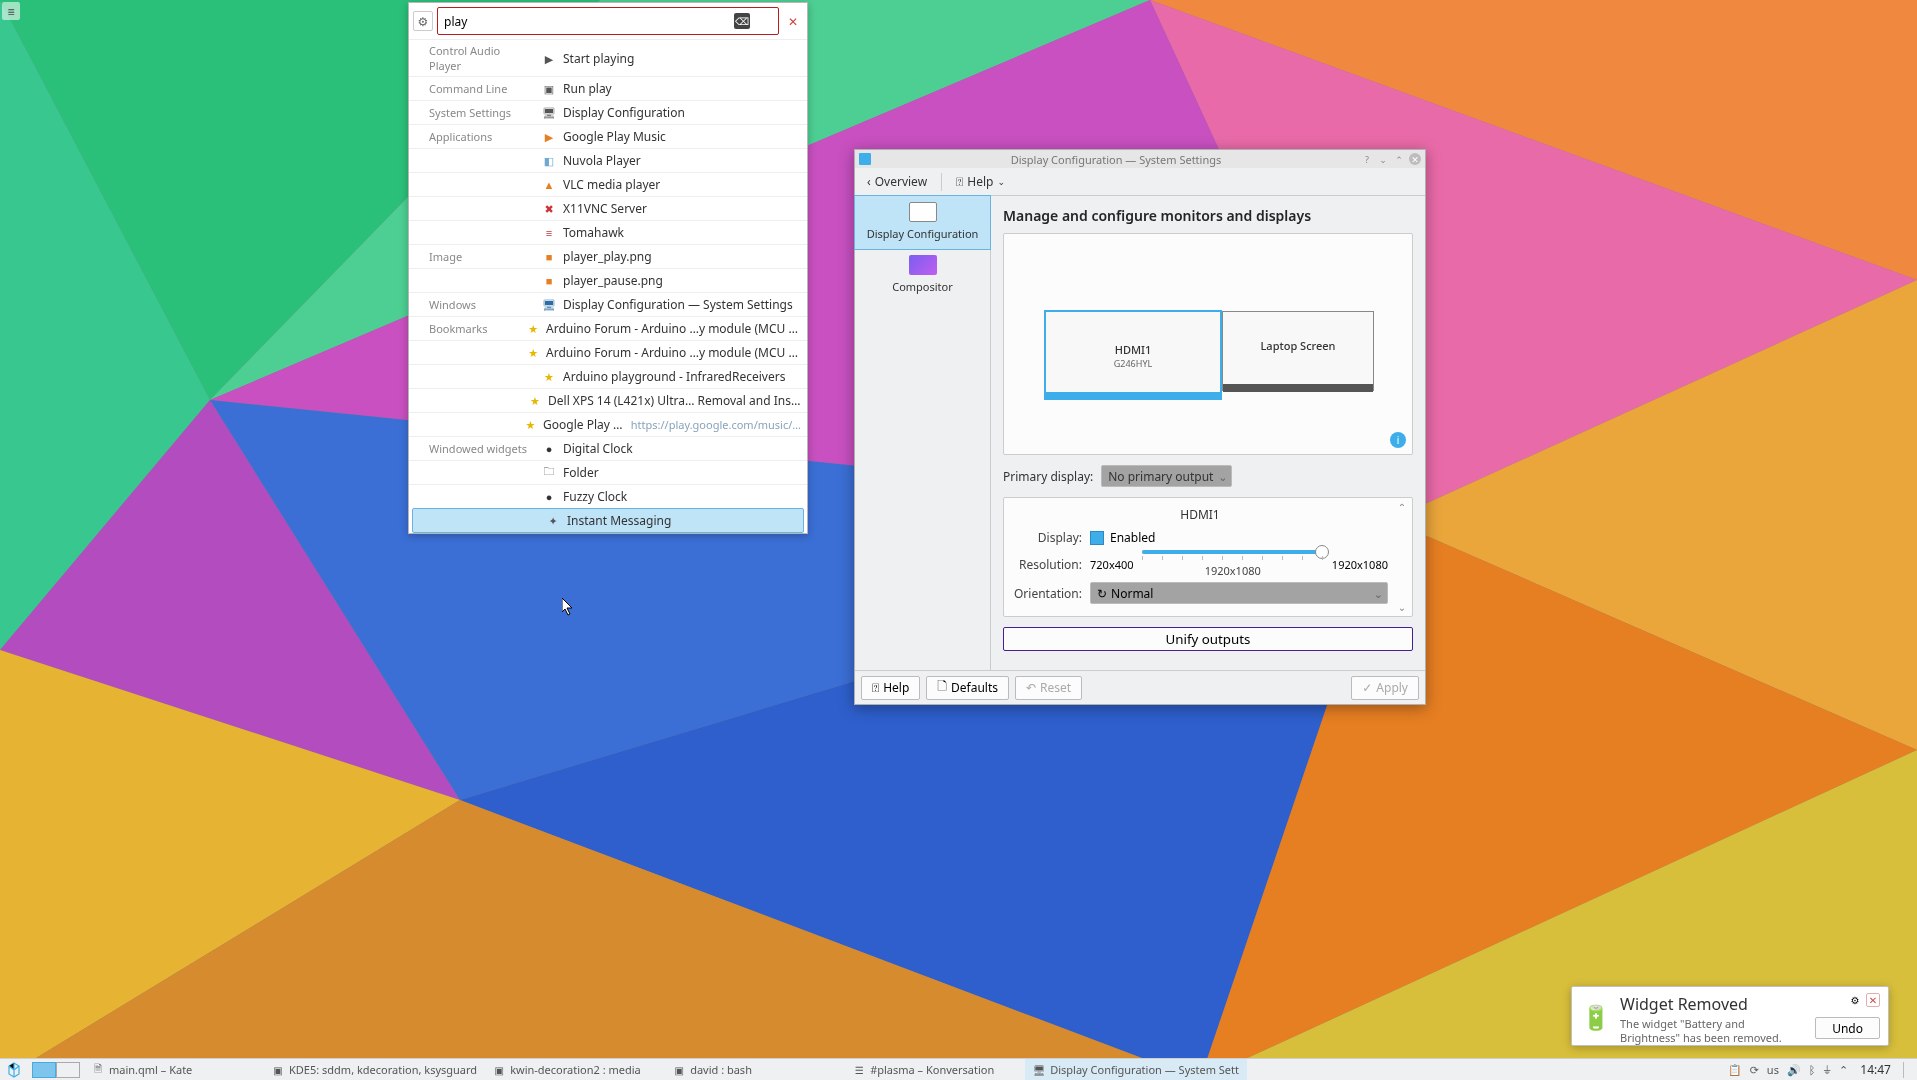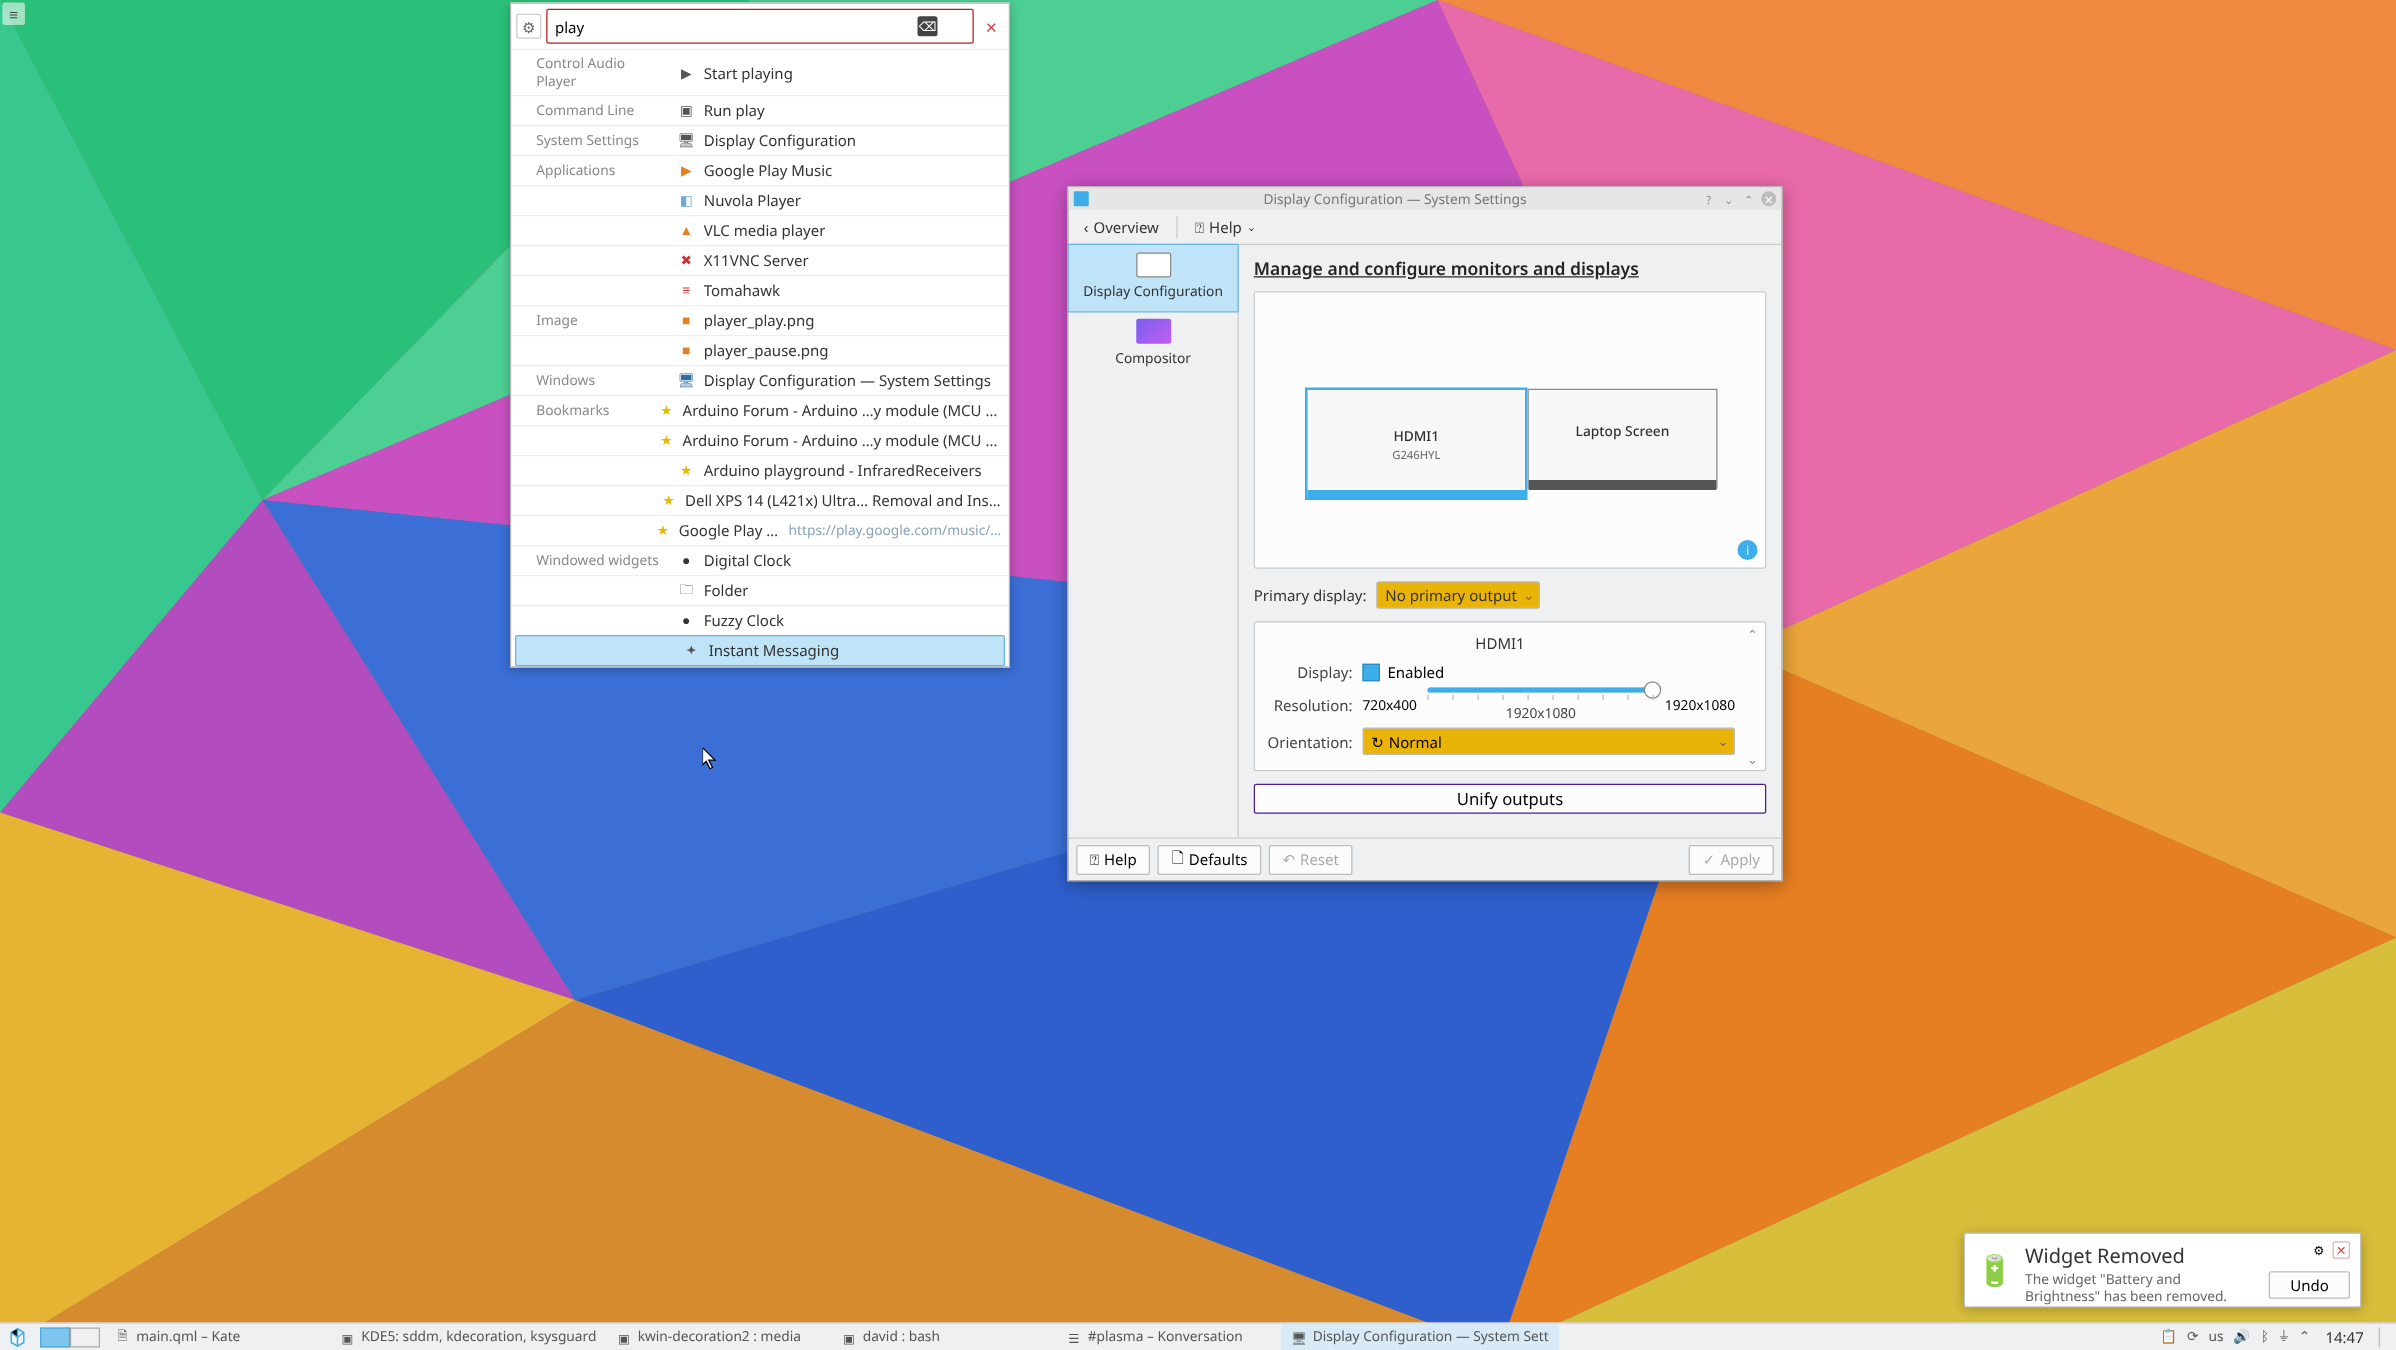--- a/index.html
+++ b/index.html
@@ -44,33 +44,33 @@
 .tb-sep { width: 1px; height: 18px; background: #ccc; margin: 0 2px; }
 
 .syswin-body { flex: 1; display: flex; min-height: 0; }
 .sys-sidebar { width: 136px; background: #eff0f1; border-right: 1px solid #ccc; padding: 0; }
 .sb-item { text-align: center; padding: 6px 4px 8px; color: #333; font-size: 11px; }
 .sb-item .sb-ico { width: 28px; height: 20px; margin: 0 auto 4px; background: #fff; border: 1px solid #888; border-radius: 2px; }
 .sb-item.active { background: #bfe3f7; outline: 1px solid #6ab3e1; }
 .sb-item.compositor .sb-ico { background: linear-gradient(135deg,#7a5ef0,#c05ef0); border: none; }
 
 .sys-main { flex: 1; display: flex; flex-direction: column; padding: 10px 12px 8px; min-height: 0; }
-.sys-main h2 { font-size: 14px; font-weight: 600; color: #232627; margin-bottom: 8px; text-decoration: underline; }
+.sys-main h2 { font-size: 14px; font-weight: 600; color: #232627; margin-bottom: 8px; }
 .monitor-box { flex: 0 0 222px; background: #fcfcfc; border: 1px solid #ccc; border-radius: 2px; position: relative; overflow: hidden; }
 .mon { position: absolute; top: 76px; height: 90px; border: 1px solid #888; background: #f8f8f8; text-align: center; font-size: 11px; color: #333; }
 .mon.active { border: 2px solid #3daee9; }
 .mon.active::after { content:""; position:absolute; left:0; right:0; bottom:-2px; height:8px; background:#3daee9; }
 .mon .mn-title { margin-top: 30px; font-weight: 500; }
 .mon .mn-sub { font-size: 9px; color: #666; }
 .mon.laptop { background: #f8f8f8; }
 .mon.laptop::after { content:""; position:absolute; left:0; right:0; bottom:-2px; height:8px; background:#555; }
 .info-ico { position: absolute; right: 6px; bottom: 6px; width: 16px; height: 16px; background: #3daee9; border-radius: 8px; color: #fff; font-size: 10px; display: flex; align-items: center; justify-content: center; }
 
 .row-inline { display: flex; align-items: center; gap: 8px; margin-top: 10px; font-size: 12px; color: #333; }
-.combo { height: 22px; border: 1px solid #bbb; border-radius: 2px; background: #eab308; padding: 0 18px 0 6px; font-size: 12px; position: relative; display: inline-flex; align-items: center; }
+.combo { height: 22px; border: 1px solid #bbb; border-radius: 2px; background: #a3a3a3; padding: 0 18px 0 6px; font-size: 12px; position: relative; display: inline-flex; align-items: center; }
 .combo::after { content: "⌄"; position: absolute; right: 4px; color: #666; font-size: 11px; }
 
 .output-group { margin-top: 10px; border: 1px solid #ccc; border-radius: 2px; background: #fcfcfc; padding: 8px 24px 8px 8px; position: relative; }
 .output-group .scroll-up, .output-group .scroll-down { position:absolute; right:4px; width:12px; height:12px; color:#888; font-size:10px; display:flex; align-items:center; justify-content:center; }
 .output-group .scroll-up { top:3px; }
 .output-group .scroll-down { bottom:3px; }
 .og-title { text-align: center; font-size: 12px; color: #333; margin-bottom: 6px; }
 .og-row { display: flex; align-items: center; margin: 4px 0; }
 .og-label { width: 70px; text-align: right; margin-right: 8px; color: #444; font-size: 12px; }
 .checkbox { width: 14px; height: 14px; background: #3daee9; border: 1px solid #2a8bc0; margin-right: 6px; }

